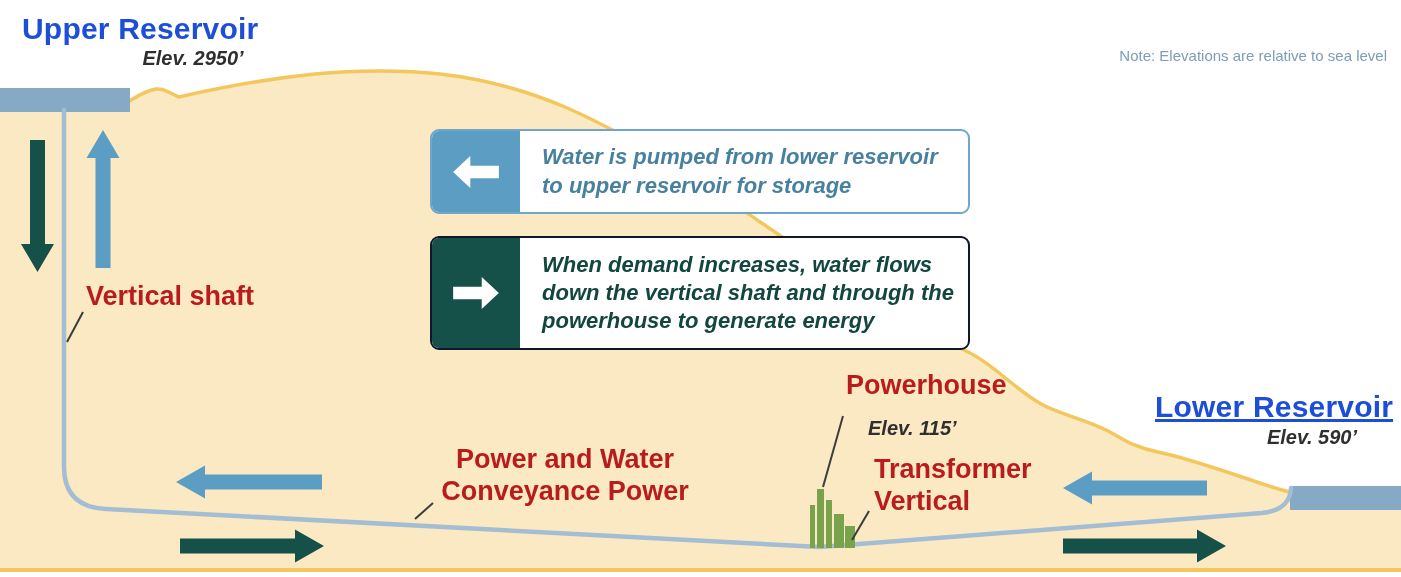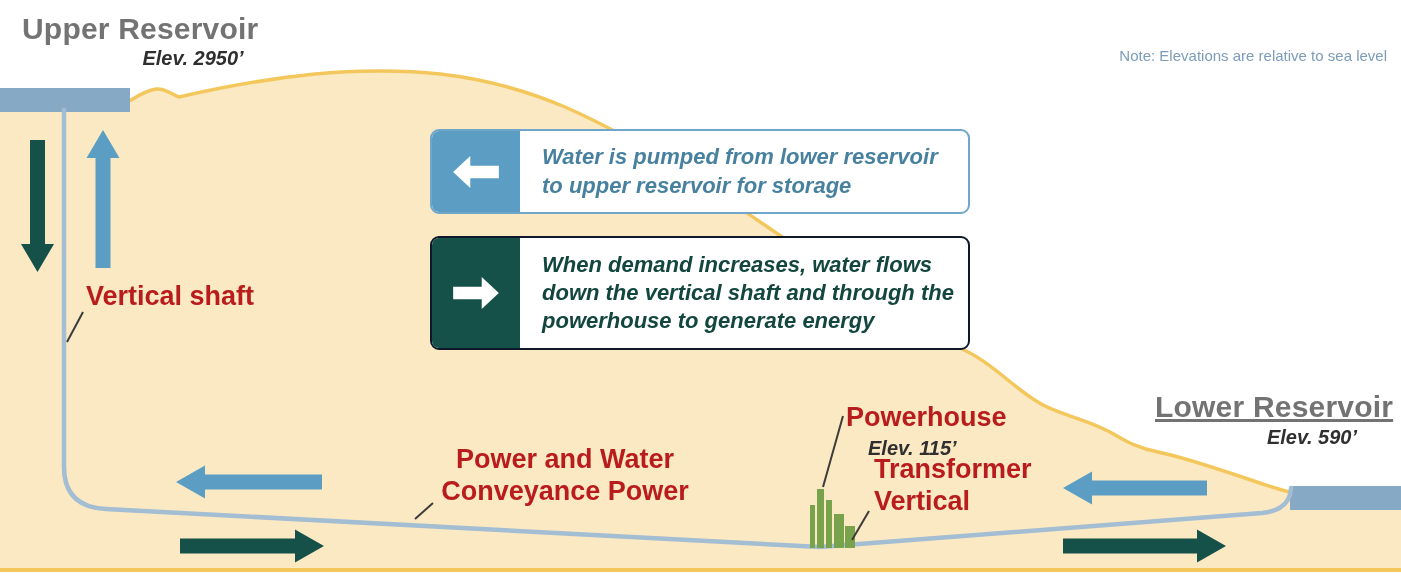--- a/index.html
+++ b/index.html
@@ -11,38 +11,38 @@
   }
   .canvas {
     position: relative;
     width: 1401px;
     height: 577px;
     background: #ffffff;
     overflow: hidden;
   }
   .bg-svg { position: absolute; left: 0; top: 0; }
 
-  .lbl { position: absolute; color: #737373; white-space: nowrap; }
+  .lbl { position: absolute; color: #1d4ed8; white-space: nowrap; }
   .title { font-size: 30px; font-weight: bold; letter-spacing: 0.2px; }
   .elev  { font-size: 20px; font-weight: bold; font-style: italic; color: #2F2F2F; }
   .map-label { font-size: 27px; font-weight: bold; color: #b91c1c; }
 
   .upper-title { left: 22px;  top: 12px; }
   .upper-elev  { left: 118px; top: 47px; width: 150px; text-align: center; }
   .lower-title { left: 1155px; top: 390px; text-decoration: underline; }
   .lower-elev  { left: 1257px; top: 426px; width: 110px; text-align: center; }
 
   .note {
     position: absolute; top: 47px; right: 14px;
     font-size: 15px; color: #7C9CB9; text-align: right;
   }
 
   .shaft-label { left: 86px; top: 281px; }
-  .powerhouse-title { left: 846px; top: 402px; text-align: center; }
-  .powerhouse-elev  { left: 868px; top: 437px; }
+  .powerhouse-title { left: 846px; top: 370px; text-align: center; }
+  .powerhouse-elev  { left: 868px; top: 417px; }
 
   .tunnel-label {
     position: absolute; left: 412px; top: 444px; width: 306px;
     text-align: center; line-height: 1.17;
   }
   .transformer-label {
     position: absolute; left: 874px; top: 454px; line-height: 1.17;
   }
 
   .legend-box {

